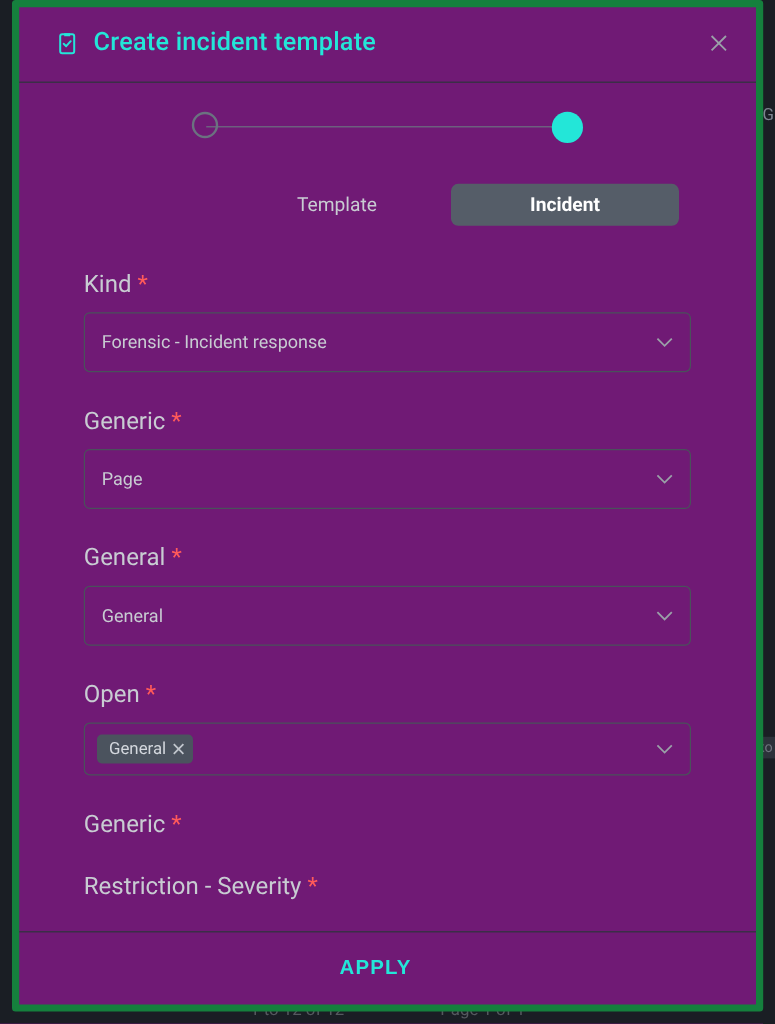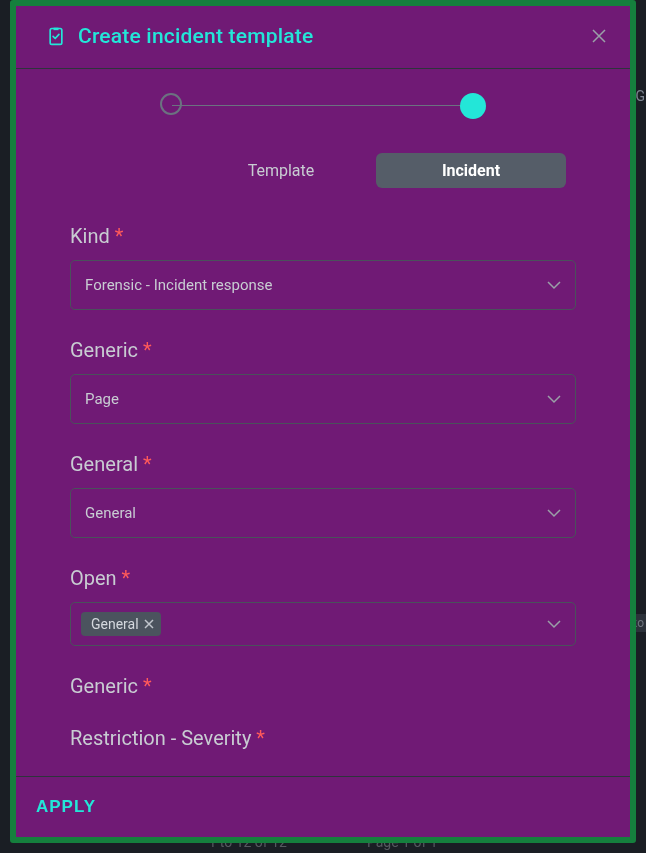--- a/index.html
+++ b/index.html
@@ -173,21 +173,21 @@
   .chip-x {
     width: 12px;
     height: 12px;
     color: #c0c5cc;
     cursor: pointer;
   }
   .modal-footer {
     border-top: 1px solid #2e343c;
     padding: 20px 40px 20px 20px;
     display: flex;
-    justify-content: flex-start;
+    justify-content: center;
   }
   .apply-btn {
     background: none;
     border: none;
     color: #23e6d8;
     font-size: 17px;
     font-weight: 700;
     letter-spacing: 1px;
     cursor: pointer;
   }

